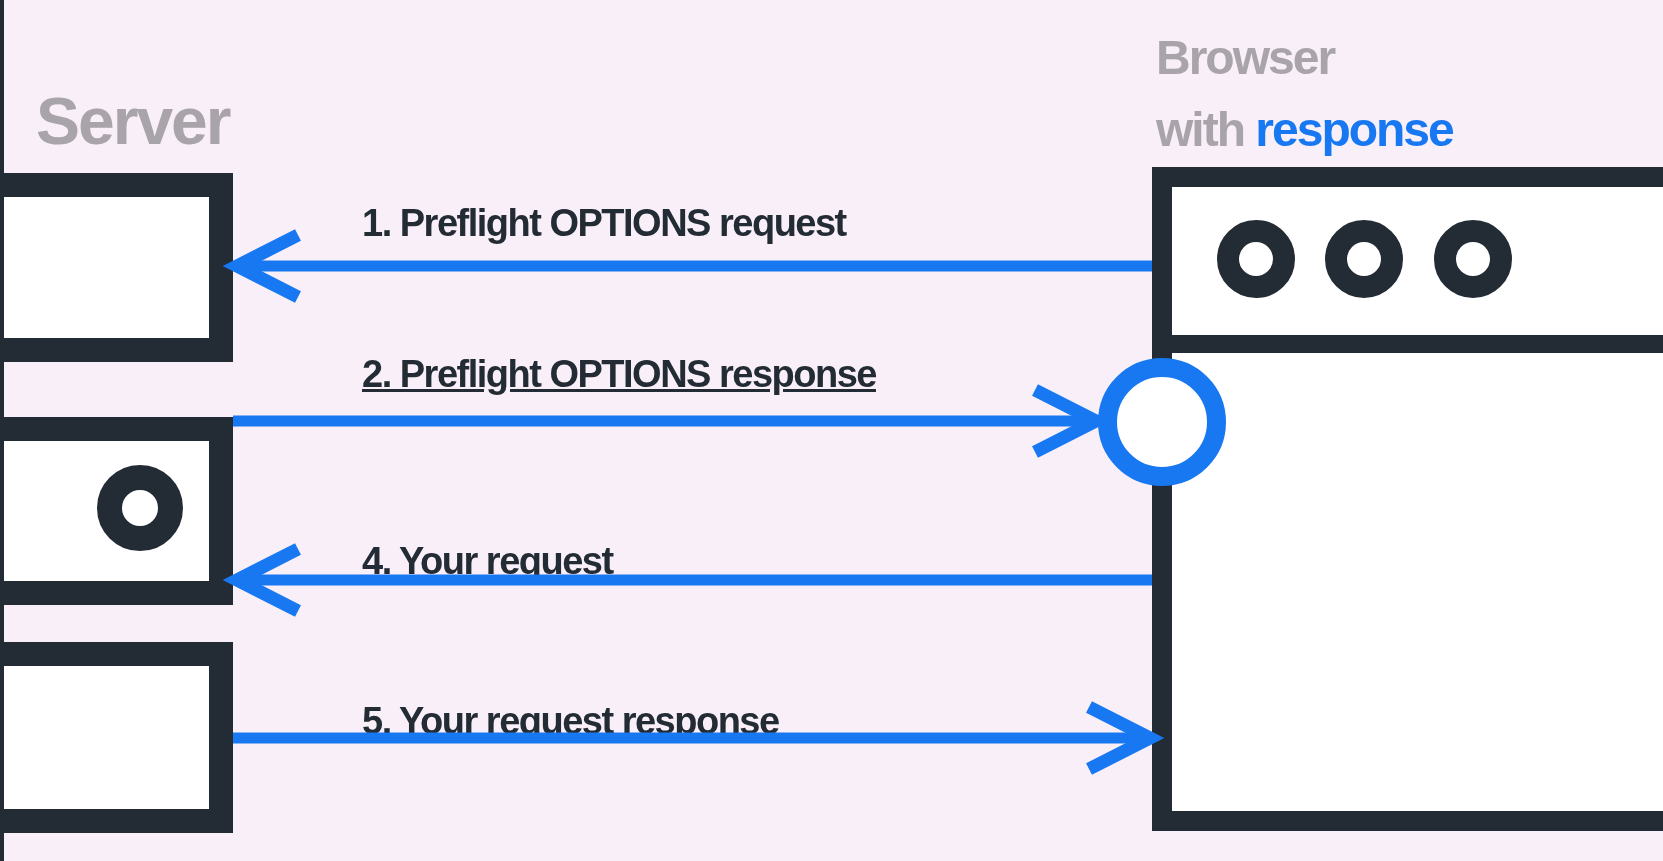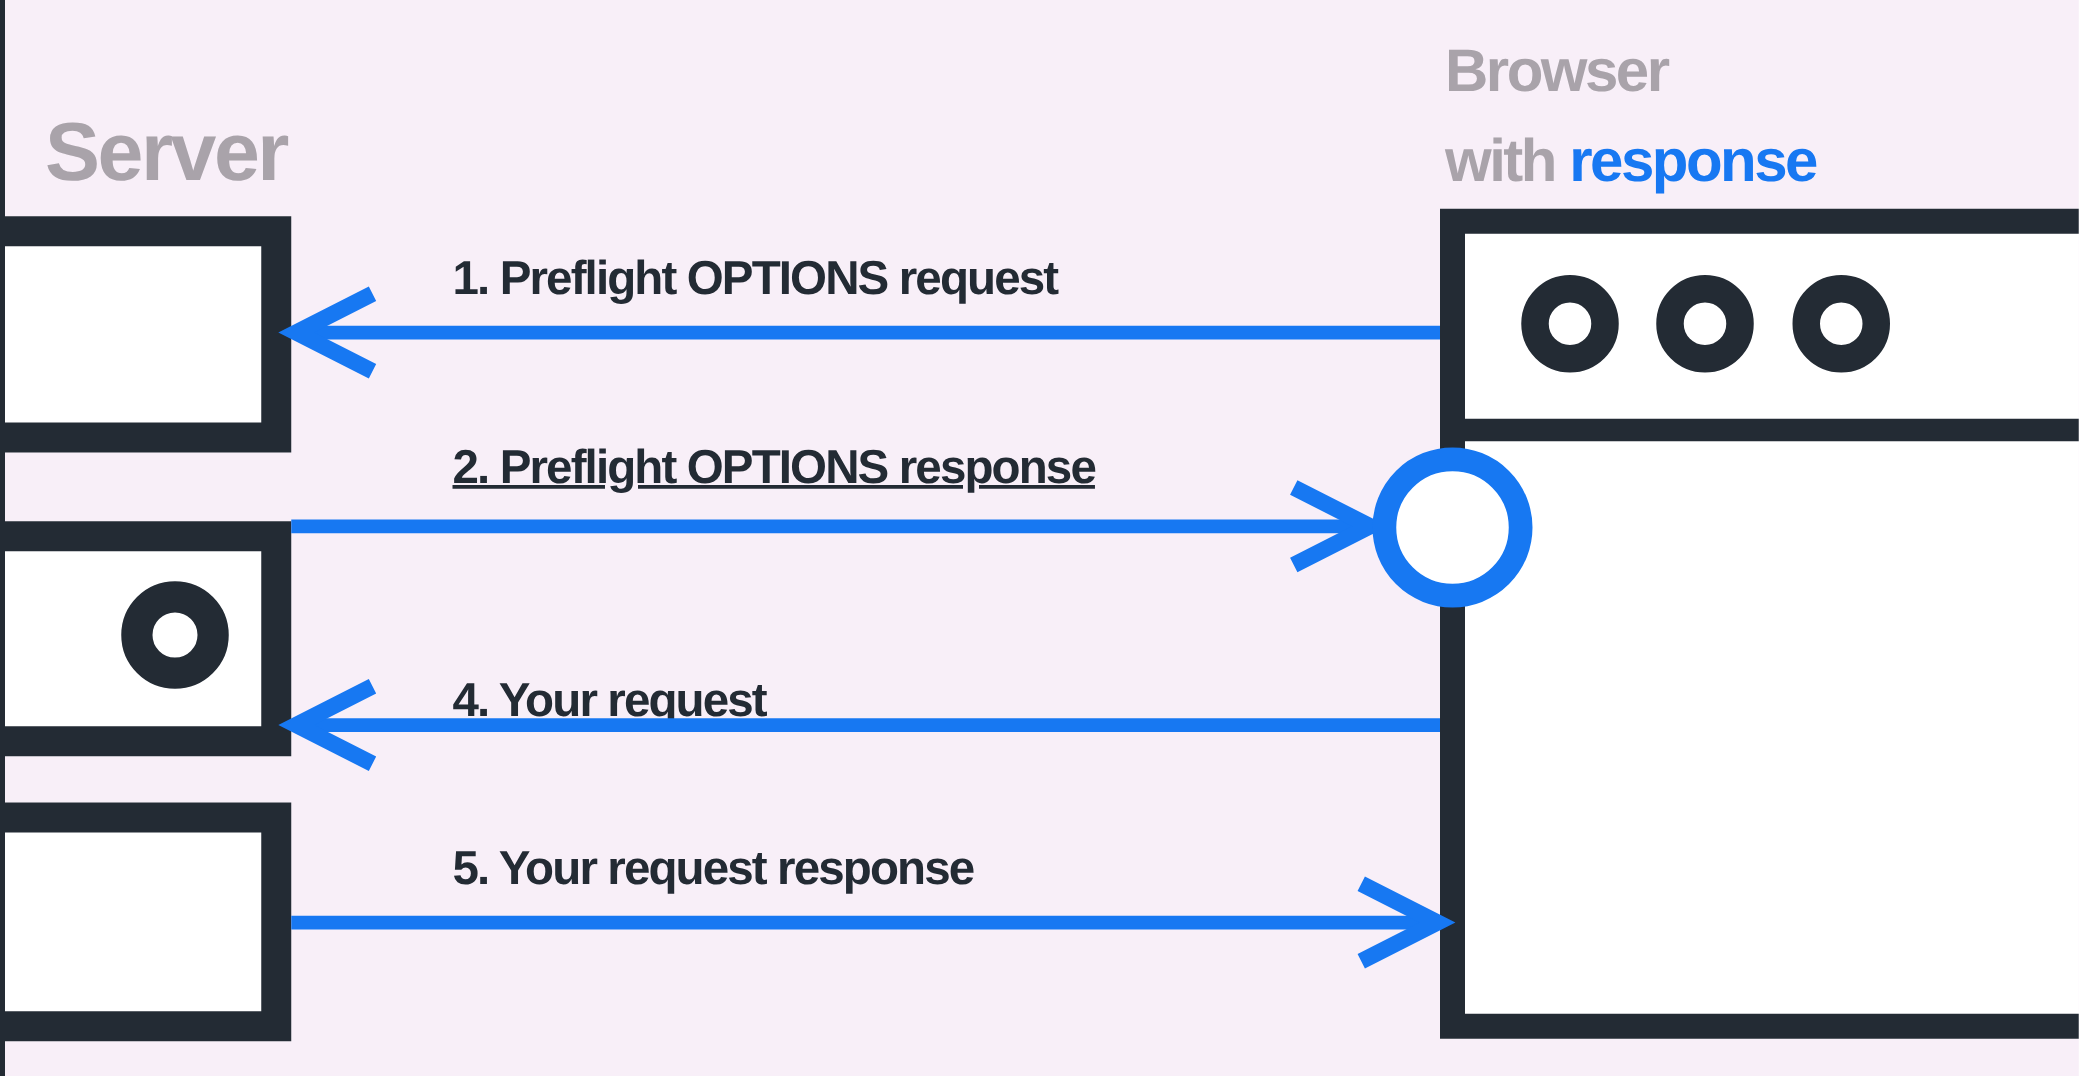--- a/index.html
+++ b/index.html
@@ -40,21 +40,21 @@
     border:19px solid var(--blue);background:var(--white);box-sizing:border-box;z-index:4;}
 
   
   svg.arrows{position:absolute;left:0;top:0;z-index:3;}
   .shaft{stroke:var(--blue);stroke-width:11;}
   .head{stroke:var(--blue);stroke-width:13;fill:none;stroke-linejoin:miter;stroke-linecap:butt;}
 
   
   .arrow-label{position:absolute;left:338px;font-size:38px;font-weight:700;
     letter-spacing:-1.5px;color:var(--dark);z-index:2;white-space:nowrap;margin-left:24px;}
-  .l1{top:202px;} .l2{top:353px;text-decoration:underline;} .l3{top:540px;} .l4{top:674px;}
+  .l1{top:202px;} .l2{top:353px;text-decoration:underline;} .l3{top:540px;} .l4{top:700px;}
 </style>
 </head>
 <body>
 
 <div class="stage">
 
   <div class="edge-strip"></div>
 
   <div class="title server-title">Server</div>
   <div class="title browser-title"><span>Browser</span><br><span>with</span> <span class="hl">response</span></div>

